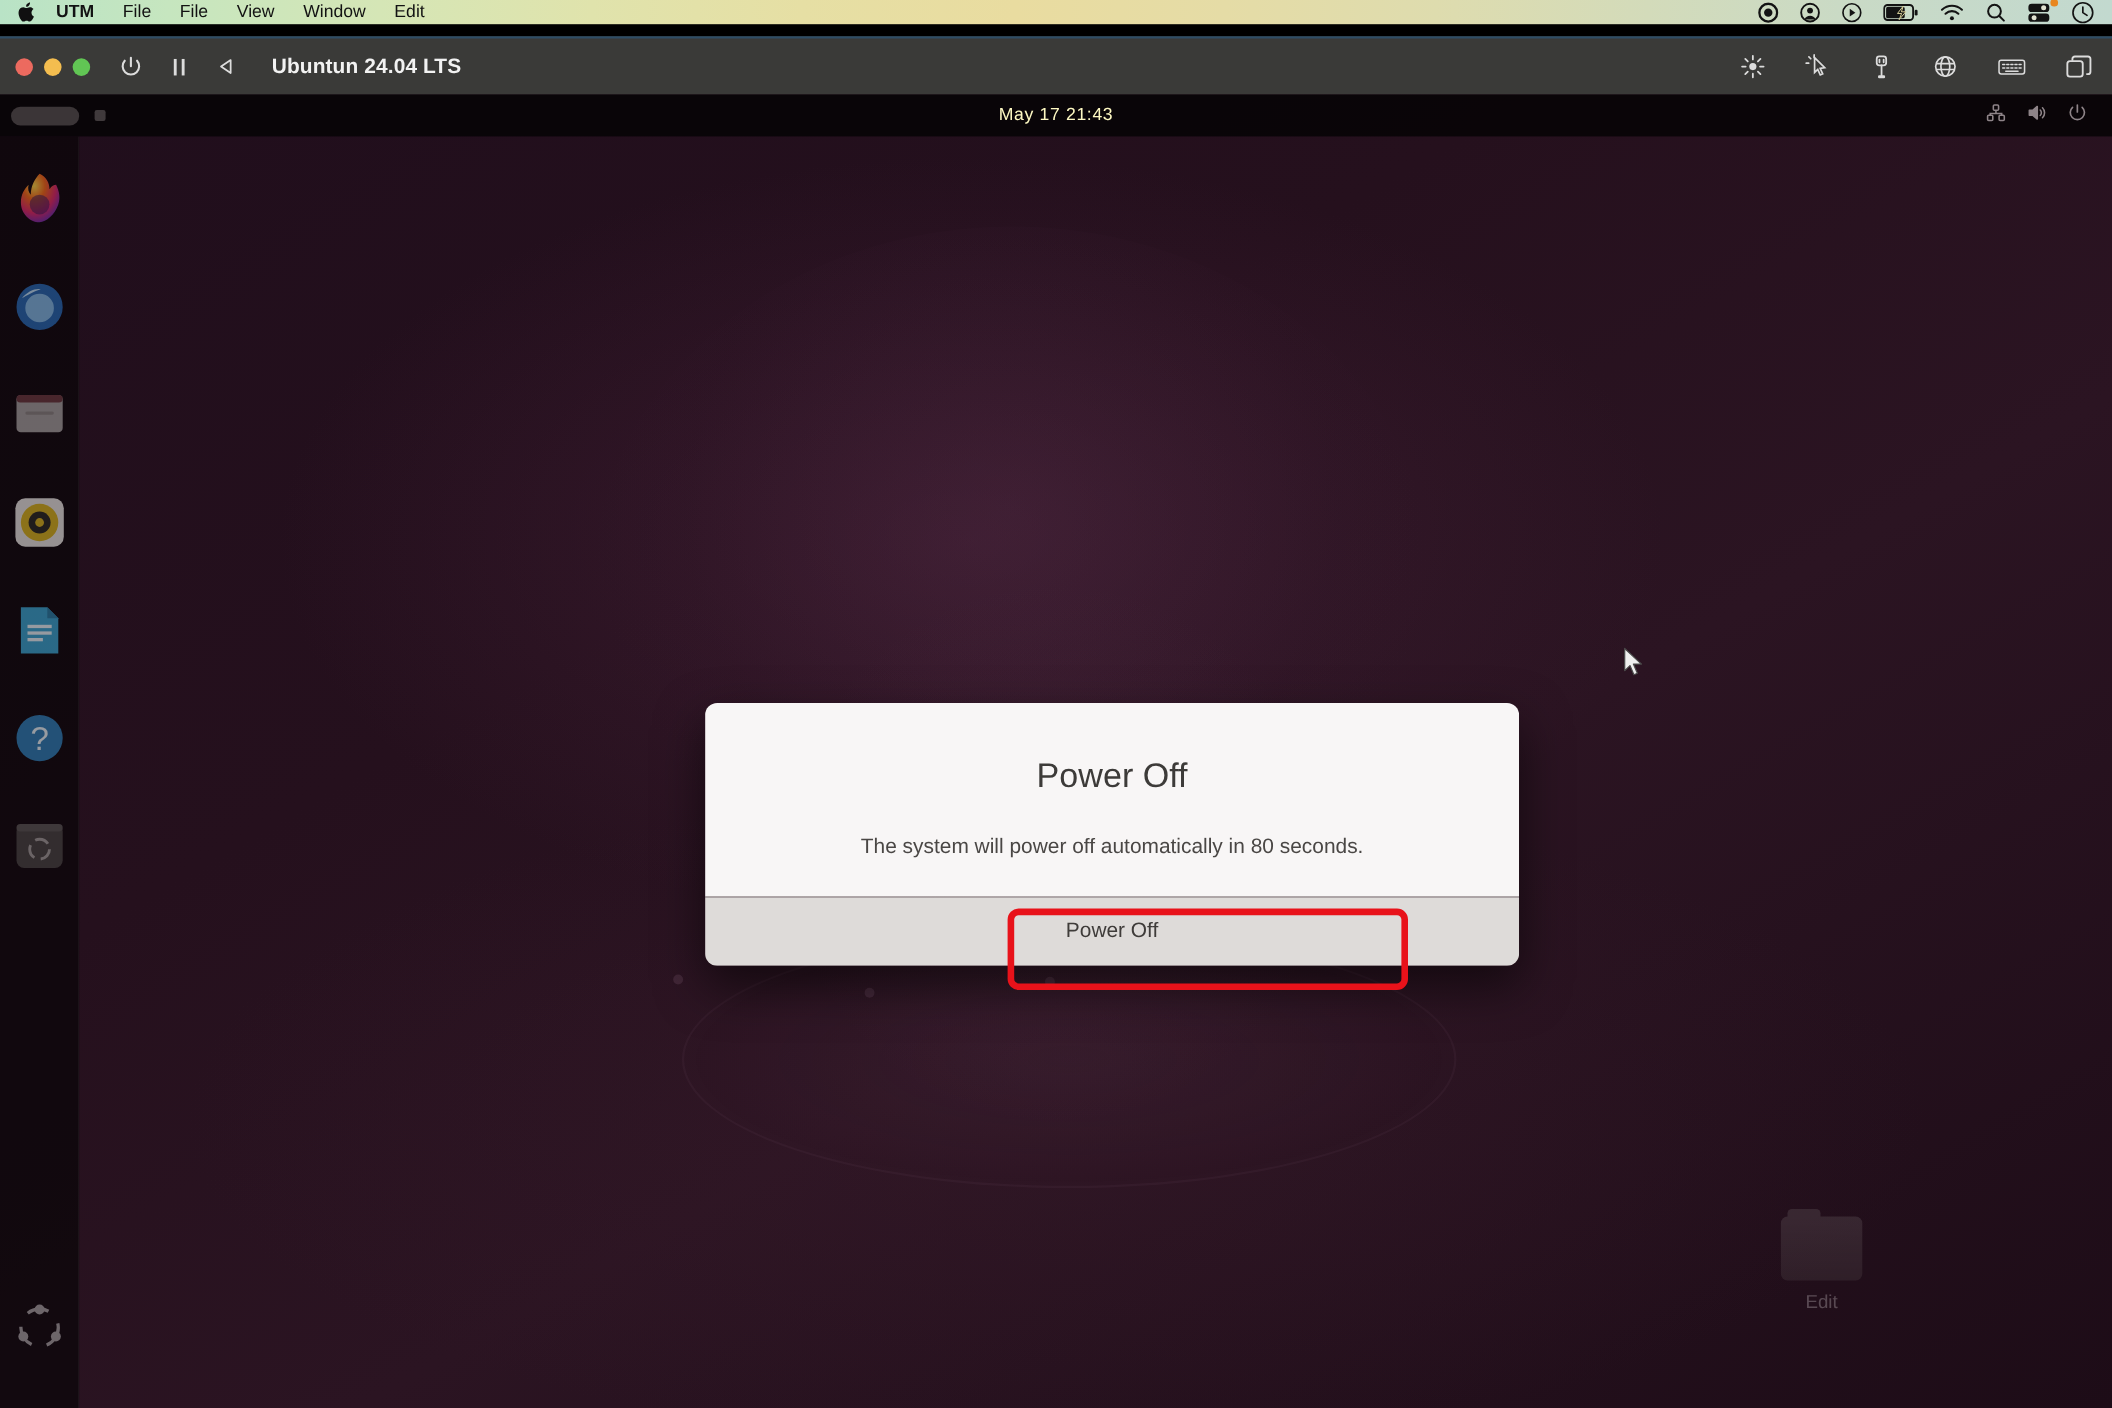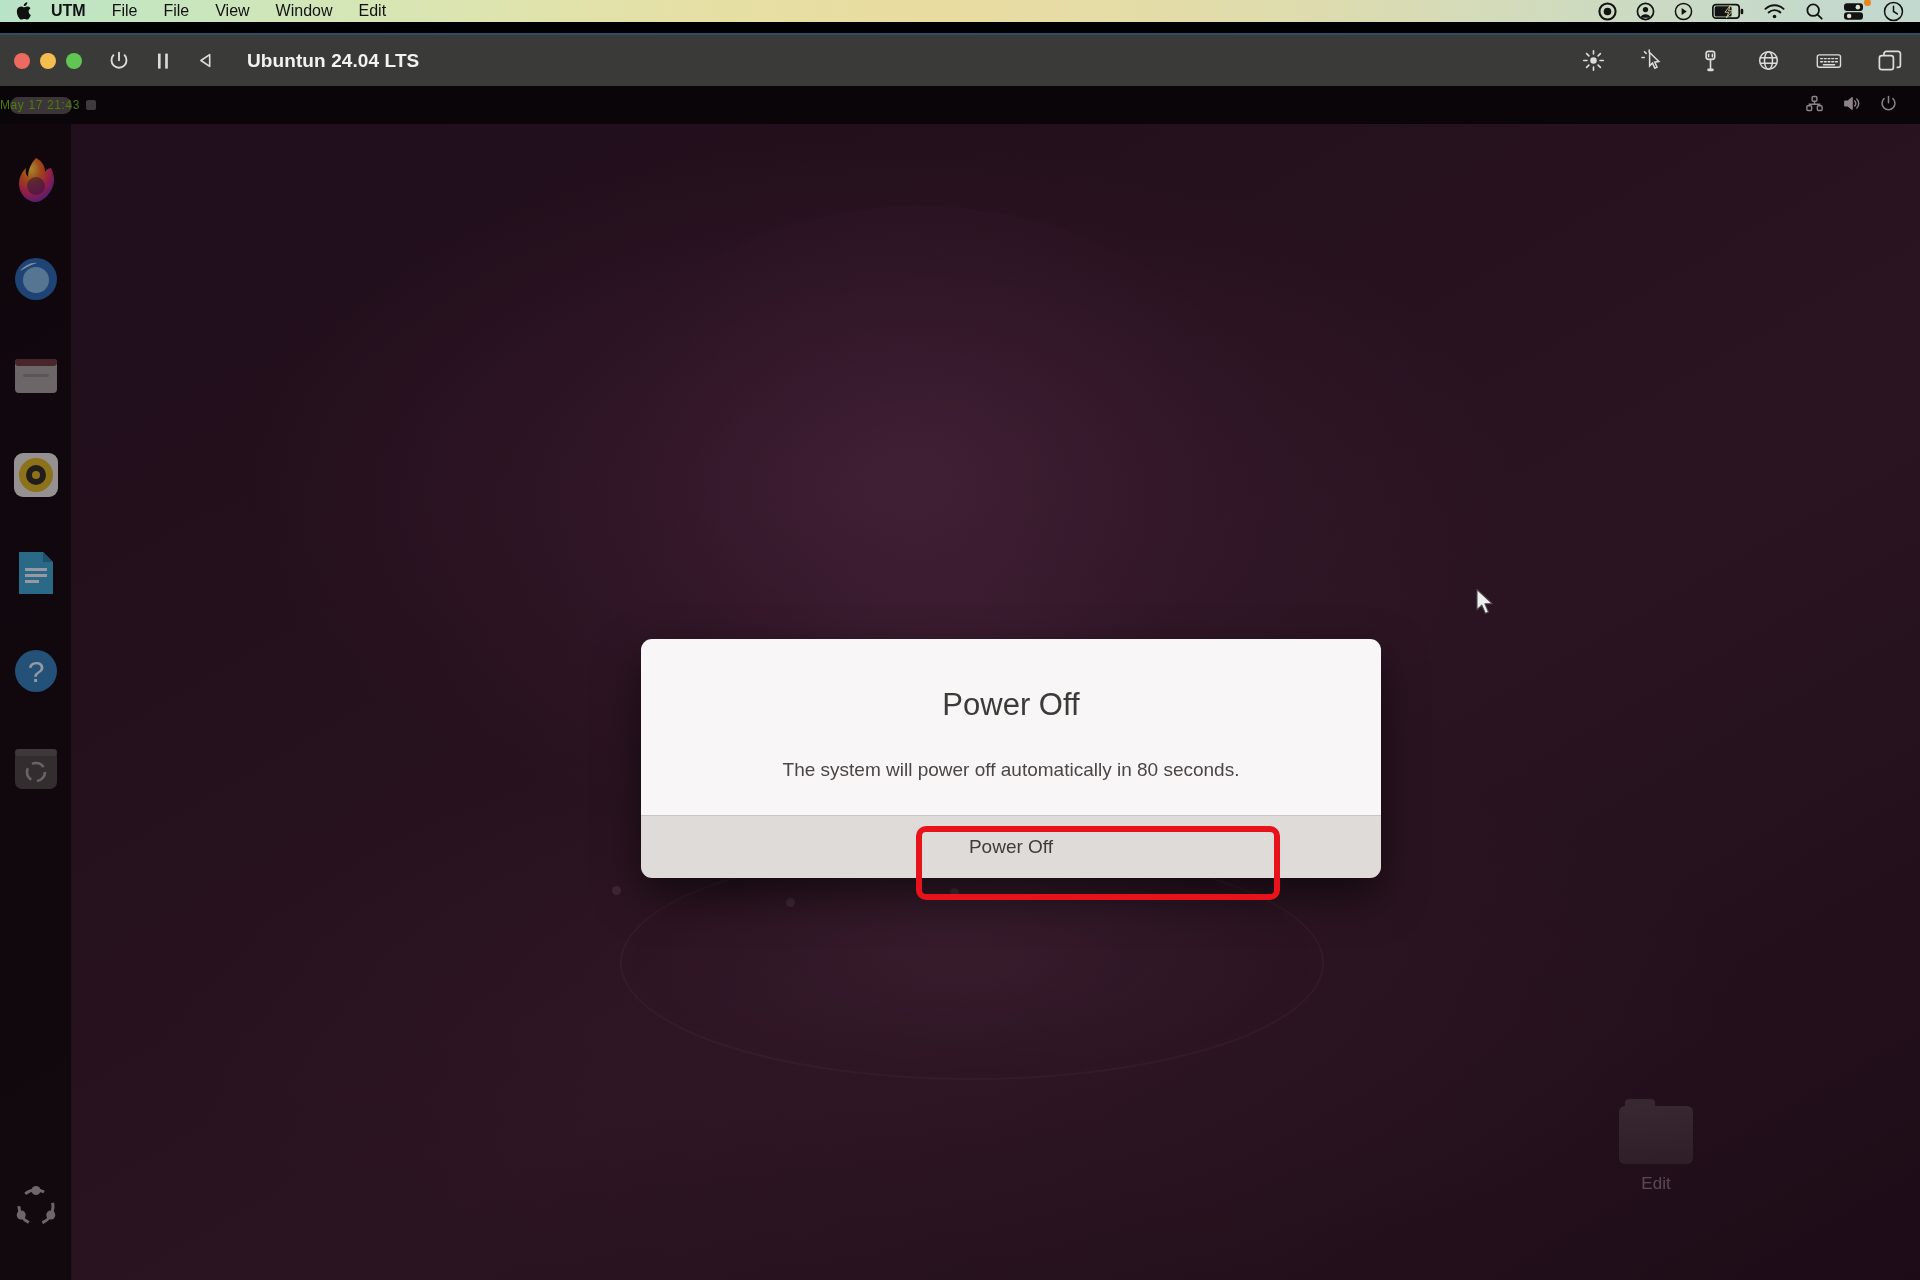--- a/index.html
+++ b/index.html
@@ -187,23 +187,23 @@
   }
   #gnome-search-dot {
     margin-left: 14px;
     width: 10px; height: 10px;
     border-radius: 2px;
     background: #403a3c;
   }
   #gnome-clock {
     position: absolute;
     left: 0; right: 0;
-    text-align: left;
-    color: #4d7c0f;
-    font-size: 12px;
+    text-align: center;
+    color: #fef9c3;
+    font-size: 16px;
     letter-spacing: 0.6px;
   }
   #gnome-status {
     position: absolute;
     right: 22px;
     display: flex;
     align-items: center;
     gap: 18px;
     color: #8e8488;
   }

